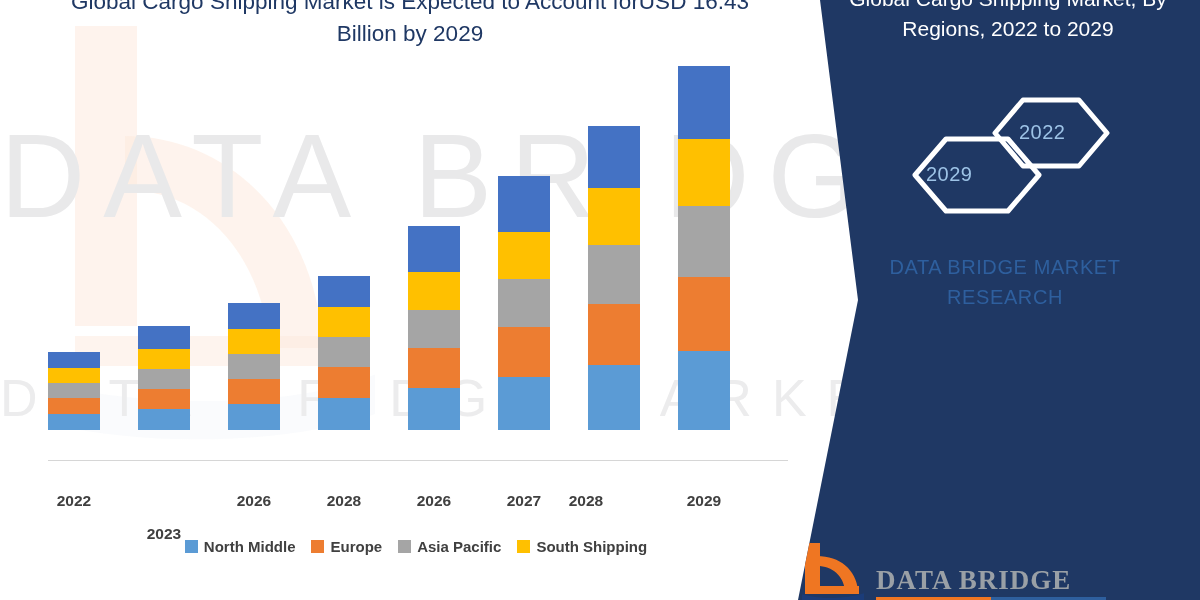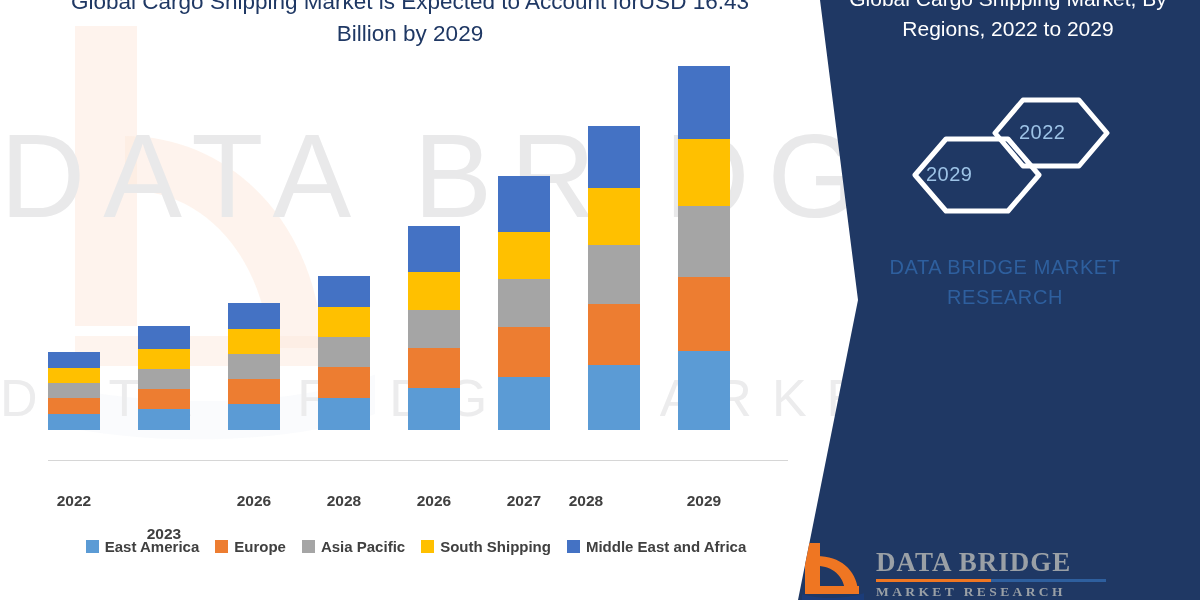--- a/index.html
+++ b/index.html
@@ -193,37 +193,33 @@
           <div class="xlabel" style="left: 350px;">2026</div>
           <div class="xlabel" style="left: 440px;">2027</div>
           <div class="xlabel" style="left: 502px;">2028</div>
           <div class="xlabel" style="left: 620px;">2029</div>
         </div>
     </div>
 
     <div class="legend" id="legend">
         <div class="legend-item">
           <span class="swatch" style="background: rgb(91, 155, 213);"></span>
-          <span>East America</span>
+          <span>North Middle</span>
         </div>
         <div class="legend-item">
           <span class="swatch" style="background: rgb(237, 125, 49);"></span>
           <span>Europe</span>
         </div>
         <div class="legend-item">
           <span class="swatch" style="background: rgb(165, 165, 165);"></span>
           <span>Asia Pacific</span>
         </div>
         <div class="legend-item">
           <span class="swatch" style="background: rgb(255, 192, 0);"></span>
           <span>South Shipping</span>
-        </div>
-        <div class="legend-item">
-          <span class="swatch" style="background: rgb(68, 114, 196);"></span>
-          <span>Middle East and Africa</span>
         </div>
       </div>
   </div>
 
   <div class="right-panel">
 
     <div class="right-title">Global Cargo Shipping Market, By Regions, 2022 to 2029</div>
 
     <div class="hexes">
       <svg width="420" height="180" viewBox="0 0 420 180" aria-hidden="true">
@@ -244,18 +240,17 @@
         <path d="M15 14 C 38 14, 54 28, 56 48 L 43 48 C 41 34, 31 24, 15 24 Z" fill="#ef7622"></path>
         <path d="M3 44 h54 v8 H3 z" fill="#ef7622"></path>
         <path d="M-6 50 C 12 58, 48 58, 68 49 L 68 58 L -6 58 Z" fill="#1b3c79"></path>
       </svg>
       <div class="logo-txt">
         <div class="logo-name">DATA BRIDGE</div>
         <div class="logo-rule">
           <i style="width:115px;background:#ef7622;"></i>
             <i style="width:115px;background:#2e5f9e;"></i>
         </div>
-        <div class="logo-sub">MARKET RESEARCH</div>
       </div>
     </div>
   </div>
 
 </div>
 
 </body></html>

